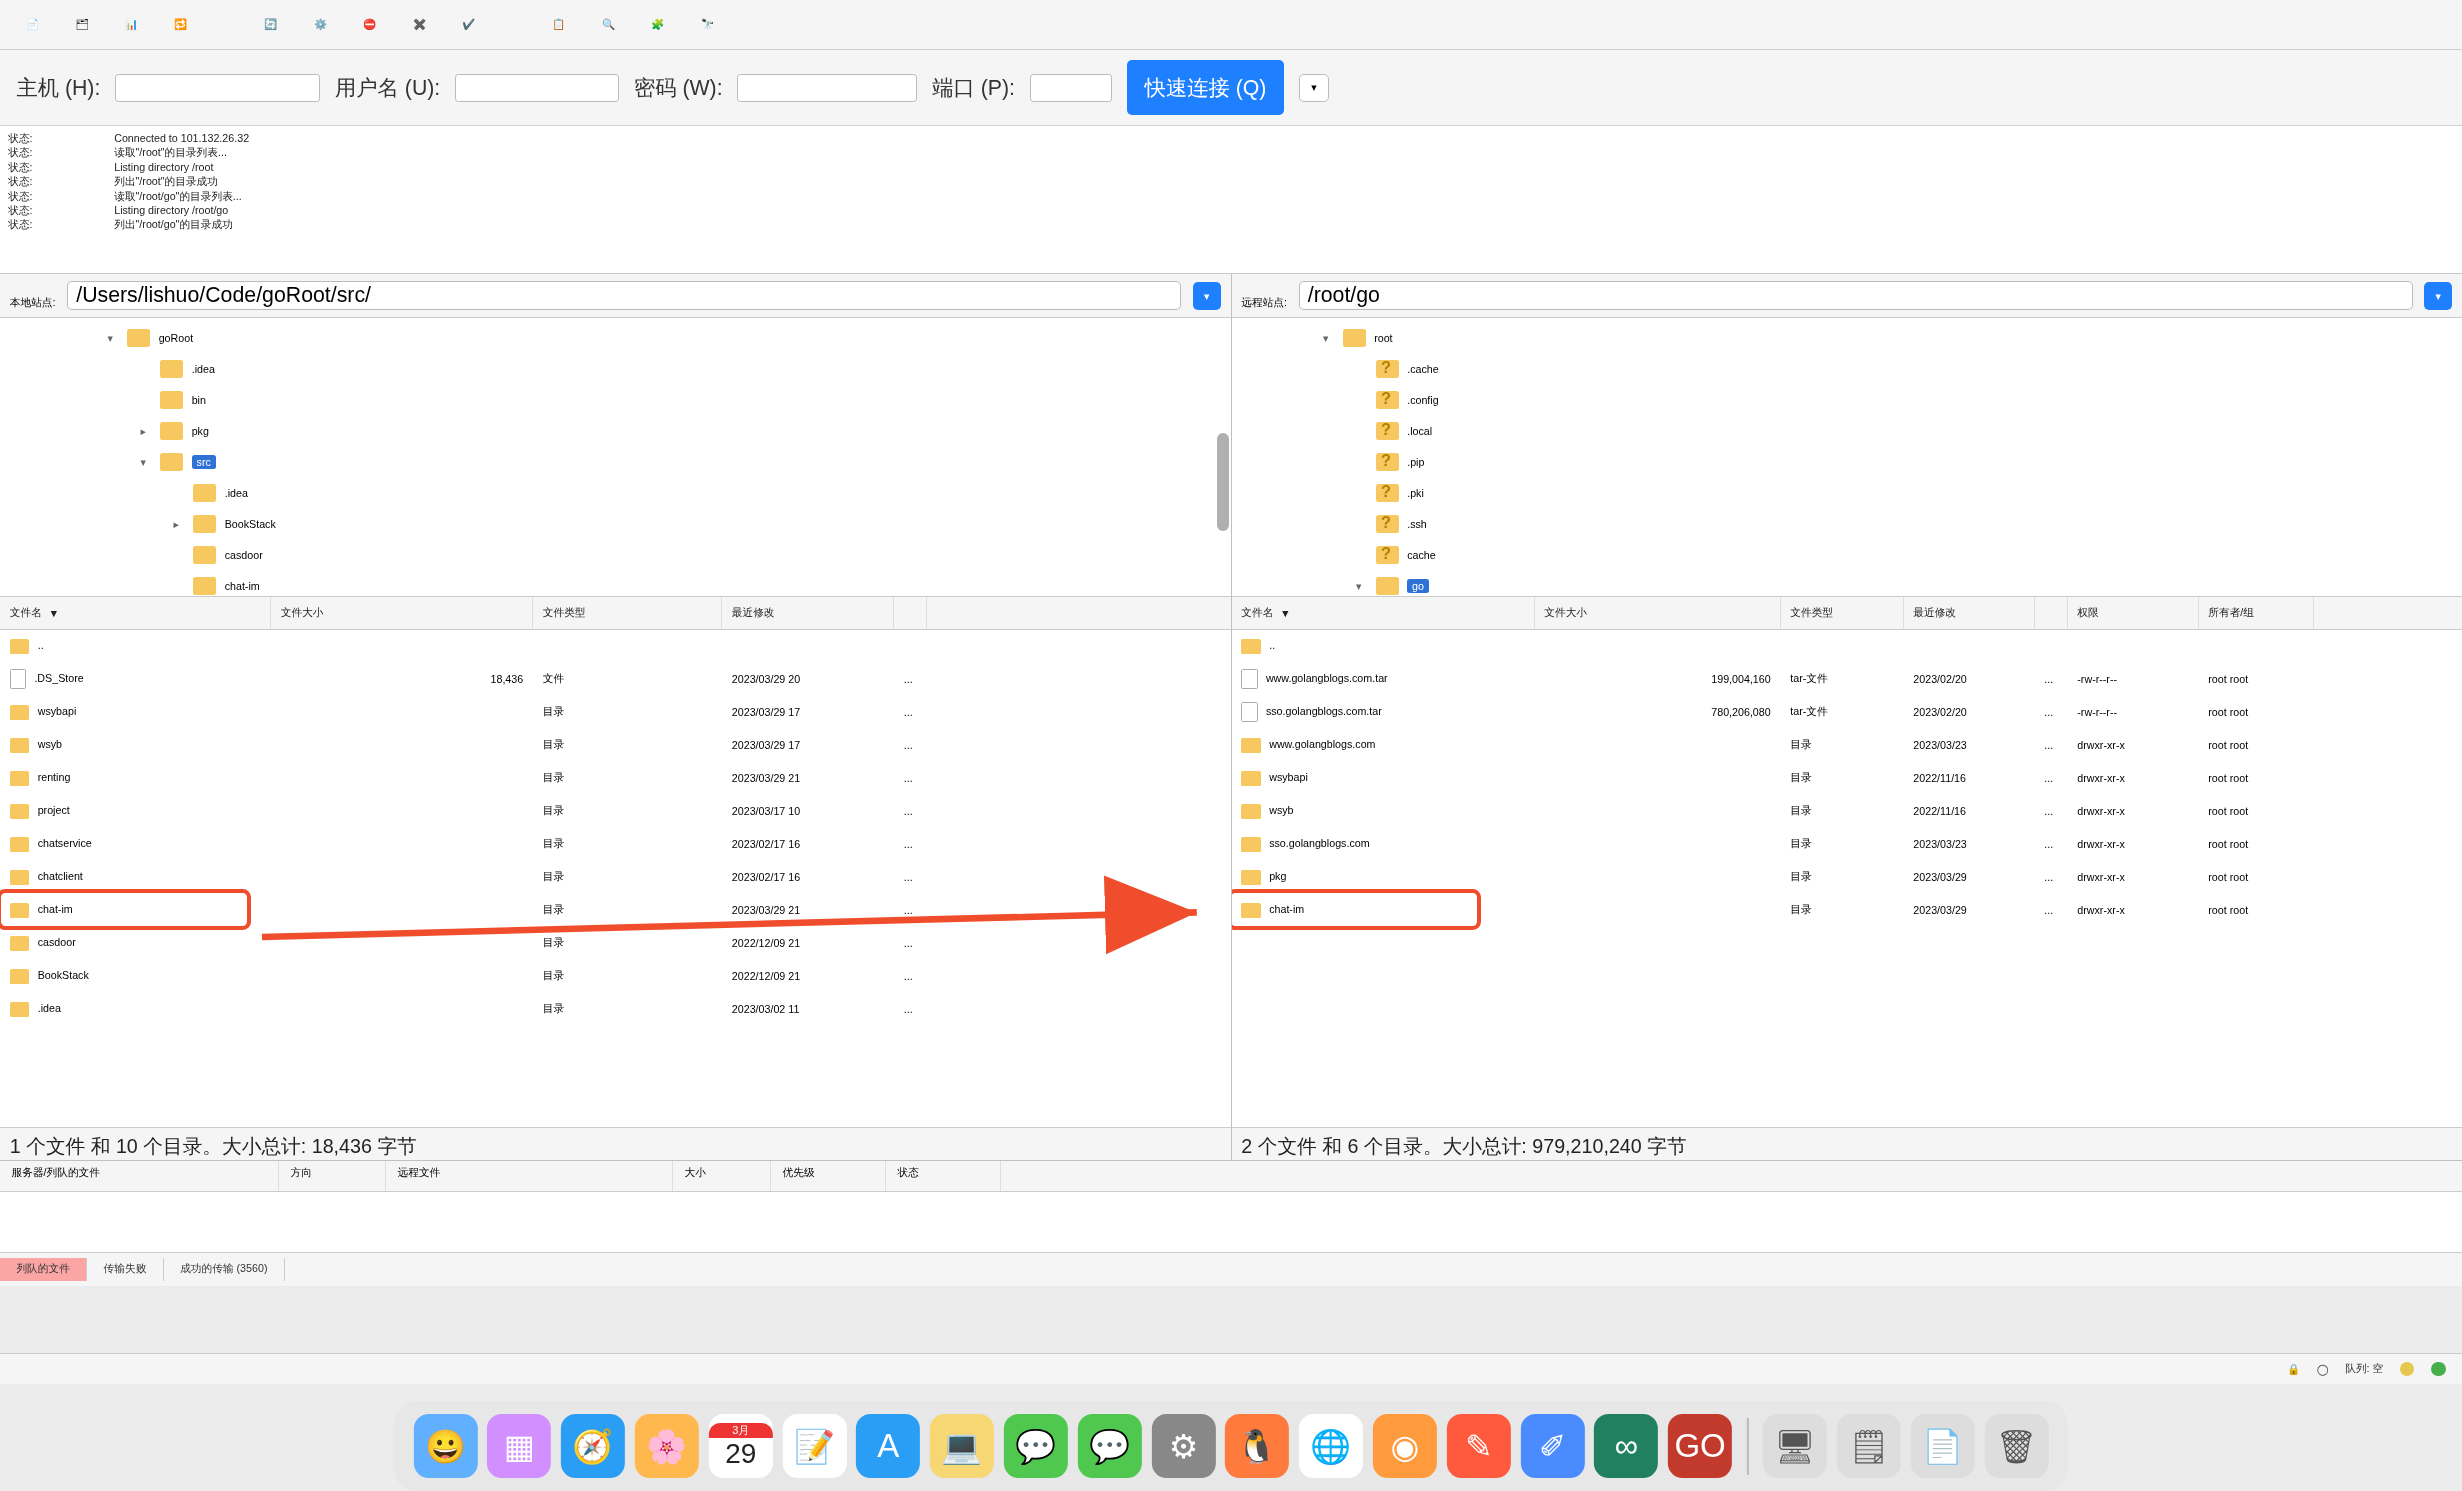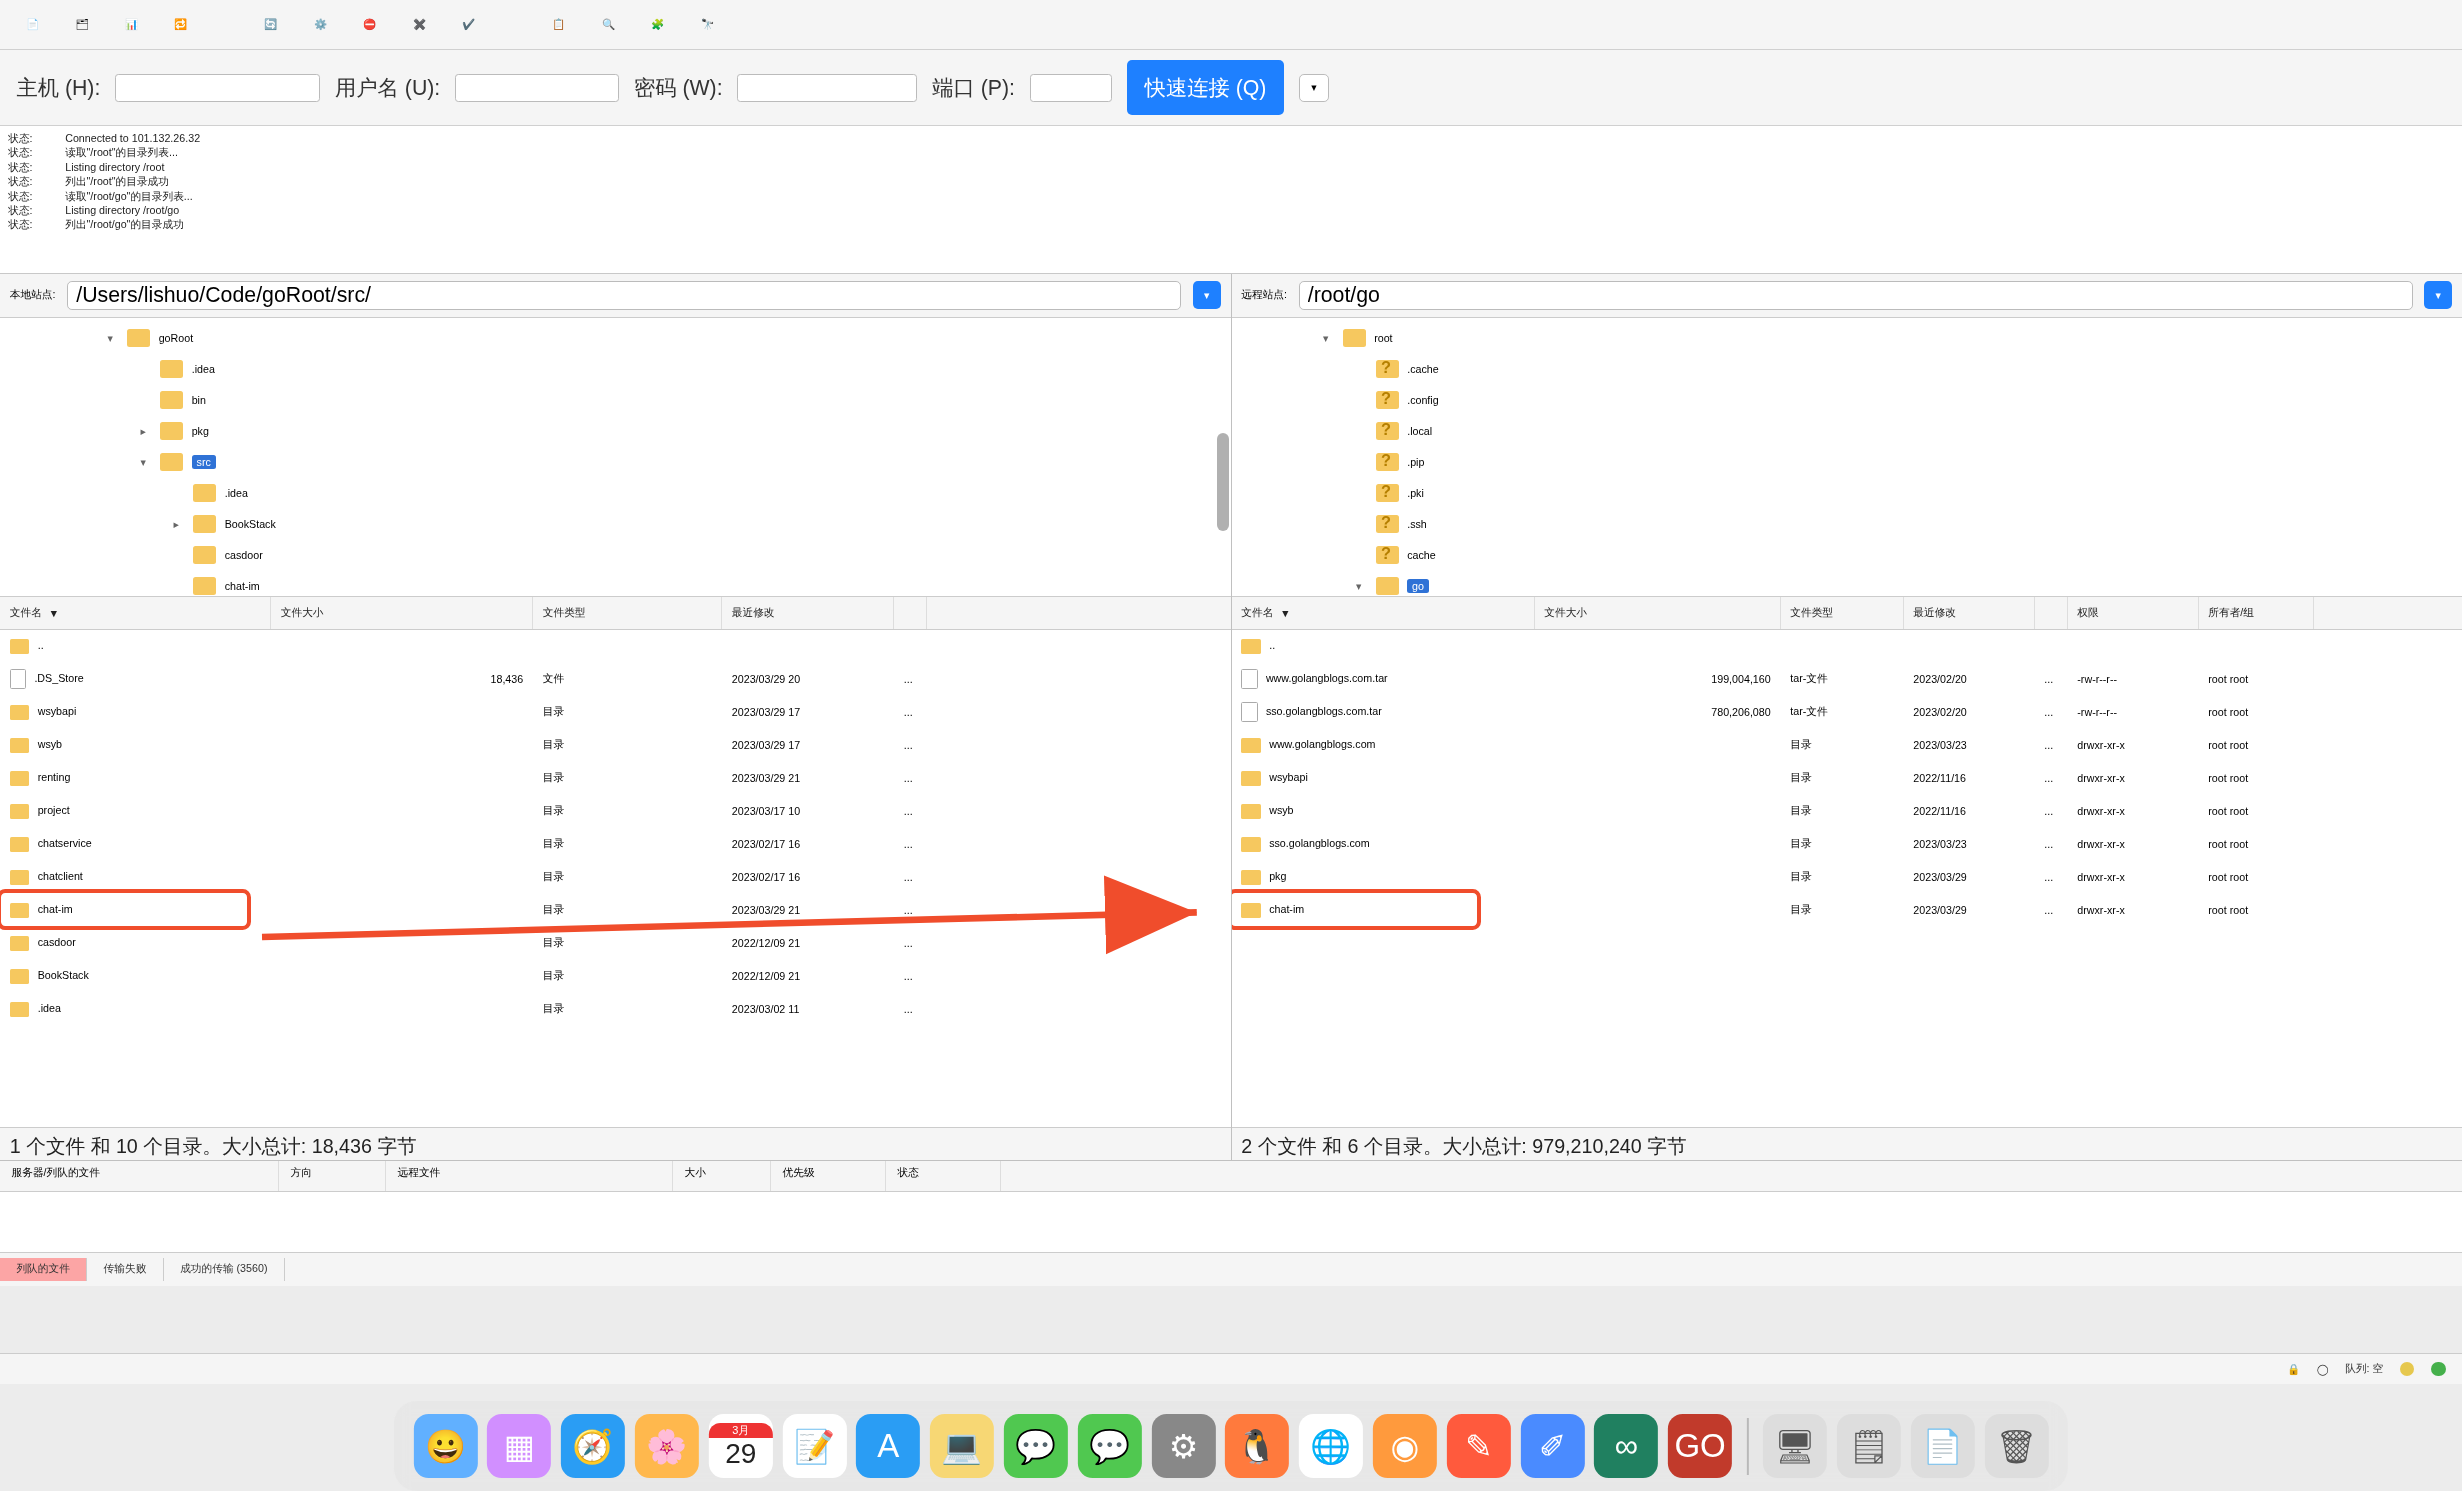--- a/index.html
+++ b/index.html
@@ -17,28 +17,28 @@
 .connect-row label { color: #333; font-size: 21.3px; }
 .connect-row input { height: 28px; border: 0.8px solid #bbb; border-radius: 3.3px; background: #fff; padding: 0 6.6px; font-size: 19.7px; }
 .connect-row .host-in { width: 205px; }
 .connect-row .user-in { width: 164px; }
 .connect-row .pass-in { width: 180px; }
 .connect-row .port-in { width: 82px; }
 .connect-row button.quick { background: #1e80ff; color: #fff; border: none; padding: 13px 18px; border-radius: 5px; font-size: 21.3px; }
 .connect-row .dd { width: 29.5px; height: 28px; border: 0.8px solid #bbb; border-radius: 4.9px; display: flex; align-items: center; justify-content: center; background: #fff; }
 
 .log-area { padding: 4.9px 8.2px 8.2px 8.2px; background: #fff; font-size: 19.7px; line-height: 1.35; color: #222; border-bottom: 0.8px solid #c8c8c8; height: 148px; overflow: hidden; }
-.log-area .line { display: flex; }
+.log-area .line { display: flex; gap: 49px; }
 .log-area .lbl { width: 57px; }
 
 .panes { display: flex; height: 886px; }
 .pane { flex: 1; display: flex; flex-direction: column; border-right: 0.8px solid #c0c0c0; background: #fff; }
 .pane:last-child { border-right: none; }
 
-.site-row { display: flex; align-items: center; gap: 11.5px; padding: 6.6px 9.8px; background: #f5f5f5; border-bottom: 0.8px solid #ccc; font-size: 21.3px; }
+.site-row { display: flex; align-items: flex-end; gap: 11.5px; padding: 6.6px 9.8px; background: #f5f5f5; border-bottom: 0.8px solid #ccc; font-size: 21.3px; }
 .site-row input { flex: 1; height: 29.5px; border: 0.8px solid #bbb; border-radius: 4.9px; padding: 0 8.2px; font-size: 21.3px; background: #fff; }
 .site-row .dd2 { width: 28px; height: 28px; background: #1e80ff; color: #fff; border-radius: 4.9px; display: flex; align-items: center; justify-content: center; }
 
 .tree { height: 279px; overflow: auto; border-bottom: 0.8px solid #ccc; padding: 4.9px 3.3px; font-size: 21.3px; background: #fff; position: relative; }
 .tree .node { display: flex; align-items: center; gap: 8.2px; height: 31px; padding-left: var(--ind, 0px); }
 .tree .twisty { width: 18px; color: #666; text-align: center; }
 .tree .fld-ico { width: 23px; height: 18px; background: #f6c85f; border-radius: 2.5px; position: relative; }
 .tree .fld-ico.q::after { content: "?"; position: absolute; left: 4.9px; top: -1.6px; color: #b57f00; font-weight: bold; font-size: 16.4px; }
 .tree .sel { background: #2f72d6; color: #fff; border-radius: 2.5px; padding: 0.8px 4.9px; }
 .tree .scrollbar-thumb { position: absolute; right: 1.6px; width: 11.5px; height: 98px; background: #b0b0b0; border-radius: 6.6px; top: 115px; }

